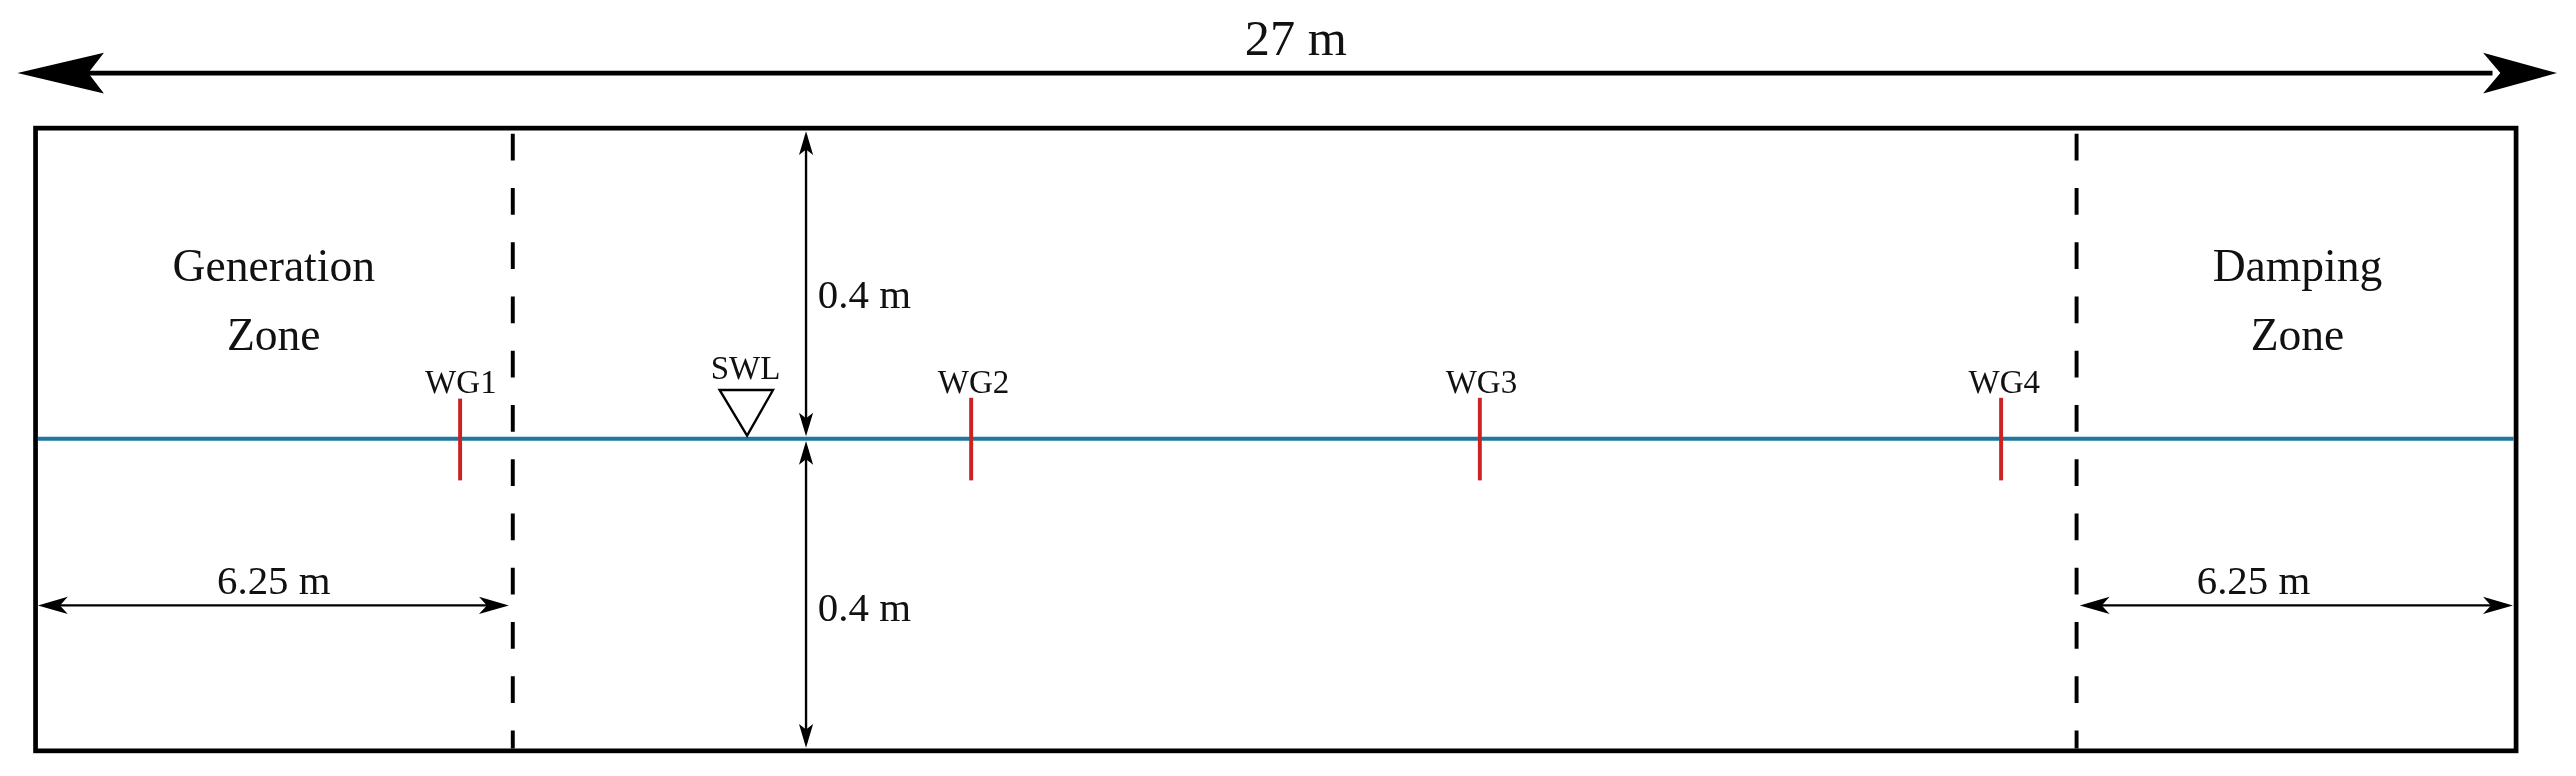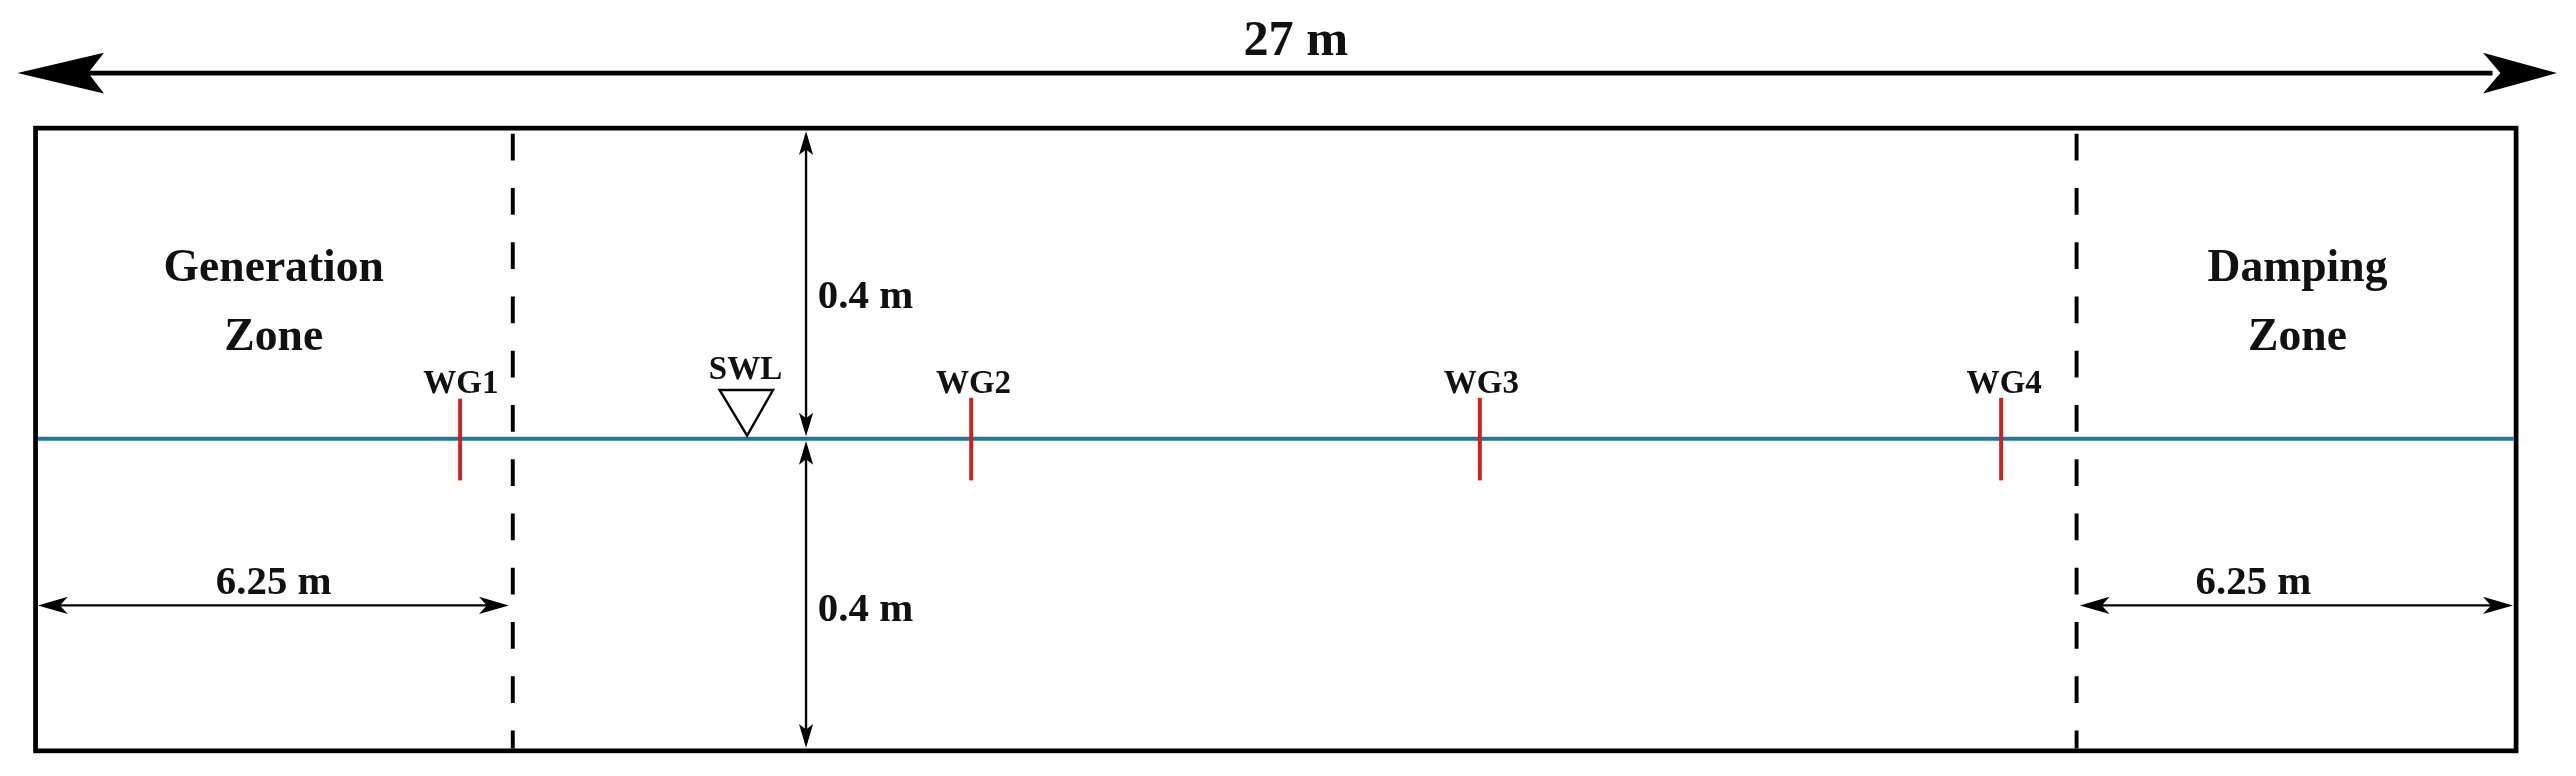--- a/index.html
+++ b/index.html
@@ -1,17 +1,17 @@
 <!DOCTYPE html>
 <html style="font-size:12.6px"><head>
   <meta charset="utf-8">
   <style>
     html, body { margin: 0; padding: 0; background: #ffffff; }
     body { width: 2576px; height: 776px; overflow: hidden; }
-    #stage { position: relative; width: 2576px; height: 776px; font-weight: bold; }
+    #stage { position: relative; width: 2576px; height: 776px; }
     svg { position: absolute; left: 0; top: 0; }
     .lbl { font-family: "Liberation Serif", "DejaVu Serif", serif; fill: #111111; }
     .lbl-main { font-size: 58px; }
     .lbl-dim { font-size: 52px; }
     .lbl-wg { font-size: 42px; }
     .lbl-top { font-size: 64px; }
   </style>
 </head>
 <body>
 

